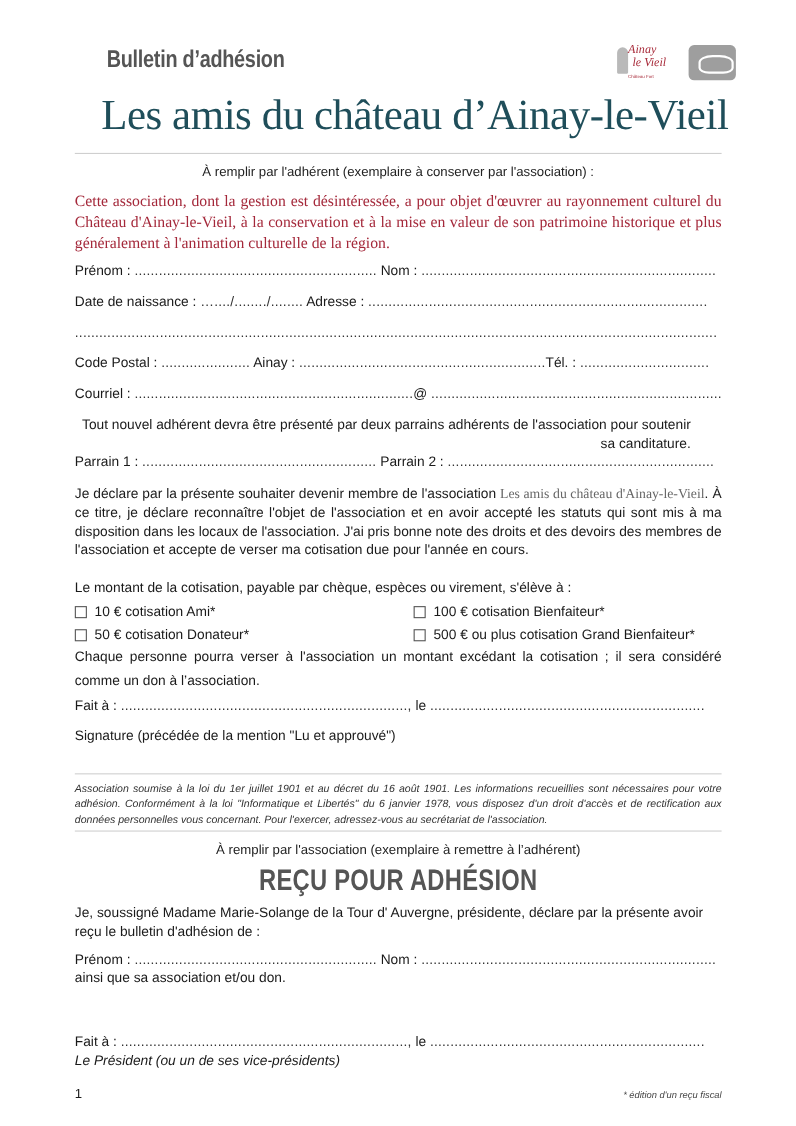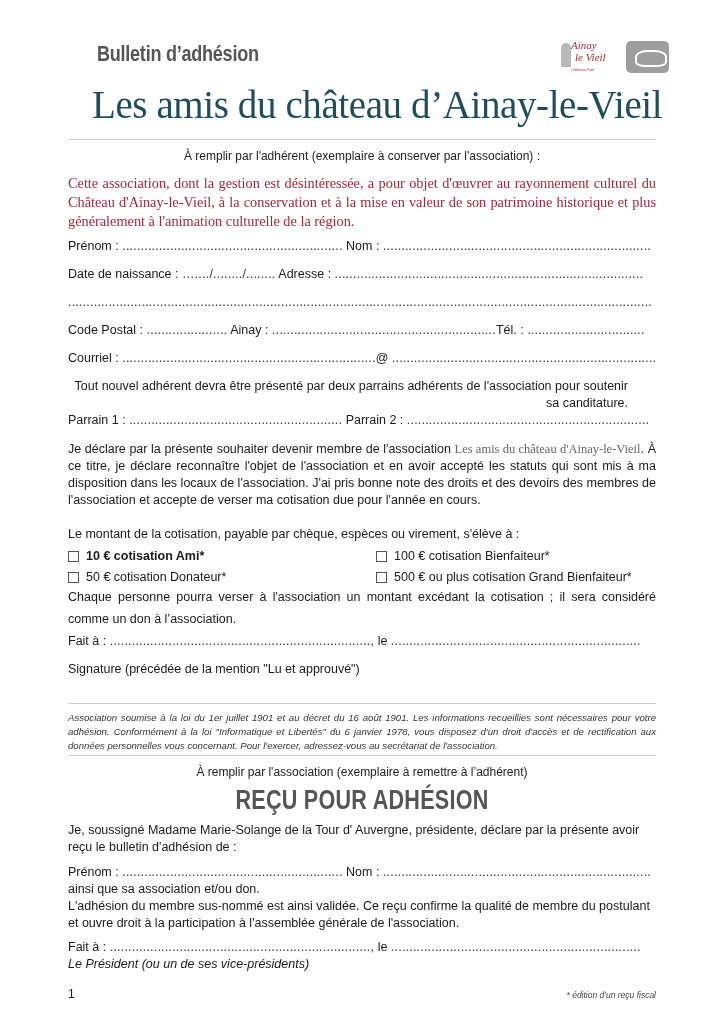--- a/index.html
+++ b/index.html
@@ -98,21 +98,21 @@
     <span>Parrain 2 :</span>
     <span class="dots">..................................................................</span>
   </div>
 
   <div class="abs para" style="top:441px;">
     <span>Je déclare par la présente souhaiter devenir membre de l'association </span><span class="assoc-inline">Les amis du château d'Ainay-le-Vieil</span><span>. À ce titre, je déclare reconnaître l'objet de l'association et en avoir accepté les statuts qui sont mis à ma disposition dans les locaux de l'association. J'ai pris bonne note des droits et des devoirs des membres de l'association et accepte de verser ma cotisation due pour l'année en cours.</span>
   </div>
 
   <div class="abs line" style="top:526px;">Le montant de la cotisation, payable par chèque, espèces ou virement, s'élève à :</div>
 
-  <div class="abs opt" style="left:68px; top:549px;font-weight:bold;">
+  <div class="abs opt" style="left:68px; top:549px;">
     <span class="box"></span>
     <span>10 € cotisation Ami*</span>
   </div>
   <div class="abs opt" style="left:376px; top:549px;text-align:right;">
     <span class="box"></span>
     <span>100 € cotisation Bienfaiteur*</span>
   </div>
   <div class="abs opt" style="left:68px; top:570px;">
     <span class="box"></span>
     <span>50 € cotisation Donateur*</span>
@@ -143,21 +143,20 @@
   </div>
   <div class="abs para" style="top:822px; text-align:left;">Je, soussigné Madame Marie-Solange de la Tour d' Auvergne, présidente, déclare par la présente avoir reçu le bulletin d'adhésion de :</div>
 
   <div class="abs line" style="top:864px;">
     <span>Prénom :</span>
     <span class="dots">............................................................</span>
     <span>Nom :</span>
     <span class="dots">.........................................................................</span>
   </div>
   <div class="abs line" style="top:881px;">ainsi que sa association et/ou don.</div>
-  <div class="abs para" style="top:898px; text-align:left;">L'adhésion du membre sus-nommé est ainsi validée. Ce reçu confirme la qualité de membre du postulant et ouvre droit à la participation à l'assemblée générale de l'association.</div>
 
   <div class="abs line" style="top:939px;">
     <span>Fait à :</span>
     <span class="dots">.......................................................................,</span>
     <span>le</span>
     <span class="dots">....................................................................</span>
   </div>
   <div class="abs line italic" style="top:956px;">Le Président (ou un de ses vice-présidents)</div>
 
   <div class="abs pagenum">1</div>

